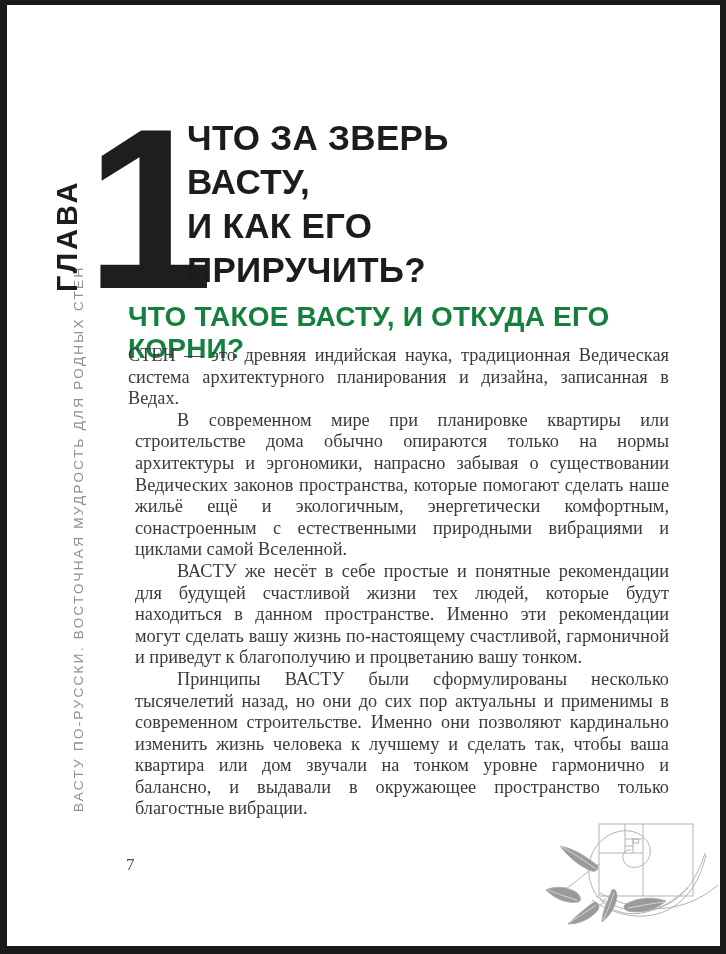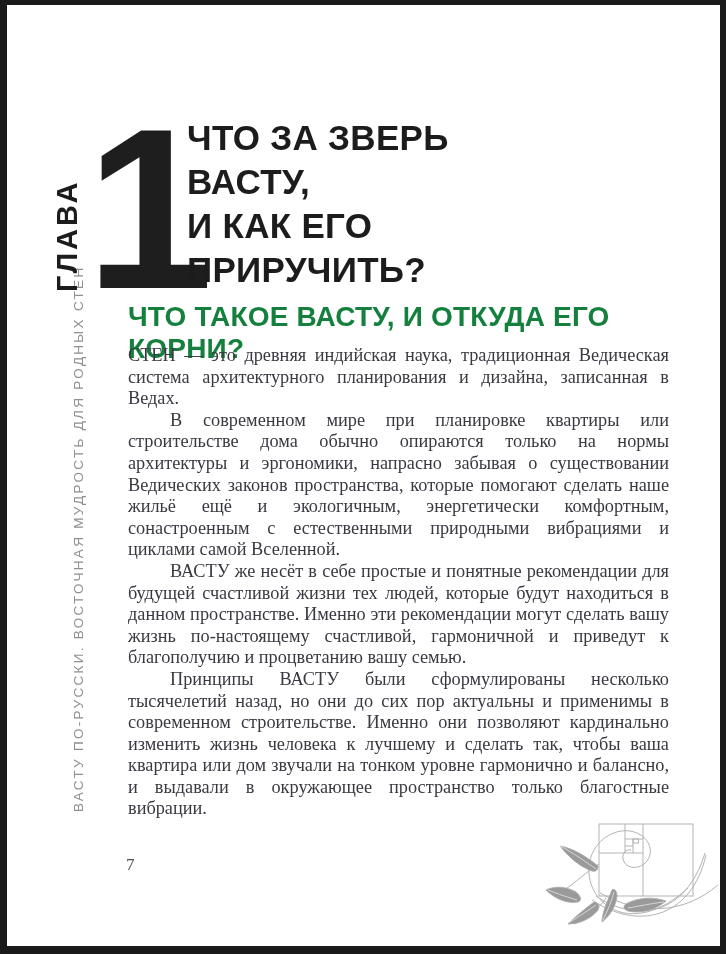--- a/index.html
+++ b/index.html
@@ -39,21 +39,21 @@
     font-size:28px;font-weight:bold;letter-spacing:.2px;color:#15803d;
   }
   
   .body-text{
     position:absolute;left:128px;top:345px;width:541px;
     font-family:"Liberation Serif",serif;font-size:18.3px;line-height:21.6px;
     color:#393941;text-align:justify;
     -webkit-hyphens:auto;hyphens:auto;
   }
   .body-text p{margin:0;}
-  .body-text p.indent{text-indent:42px;}
+  .body-text p.indent{text-indent:42px;margin-left:7px;}
   .page-number{
     position:absolute;left:126px;top:855px;
     font-family:"Liberation Serif",serif;font-size:17px;color:#4e4e55;
   }
   .ornament{position:absolute;left:536px;top:798px;width:190px;height:155px;}
 </style>
 </head>
 <body>
 
 <div class="canvas">
@@ -69,21 +69,21 @@
   <h1 class="chapter-title" style="margin:0">ЧТО ЗА ЗВЕРЬ
 ВАСТУ,
 И КАК ЕГО
 ПРИРУЧИТЬ?</h1>
 
   <h2 class="section-heading" style="margin:0">ЧТО ТАКОЕ ВАСТУ, И ОТКУДА ЕГО КОРНИ?</h2>
 
   <div class="body-text">
     <p>СТЕН — это древняя индийская наука, традиционная Ведическая система архитектурного планирования и дизайна, записанная в Ведах.</p>
     <p class="indent">В современном мире при планировке квартиры или строительстве дома обычно опираются только на нормы архитектуры и эргономики, напрасно забывая о существовании Ведических законов пространства, которые помогают сделать наше жильё ещё и экологичным, энергетически комфортным, сонастроенным с естественными природными вибрациями и циклами самой Вселенной.</p>
-    <p class="indent">ВАСТУ же несёт в себе простые и понятные рекомендации для будущей счастливой жизни тех людей, которые будут находиться в данном пространстве. Именно эти рекомендации могут сделать вашу жизнь по-настоящему счастливой, гармоничной и приведут к благополучию и процветанию вашу семью.</p>
+    <p class="indent">ВАСТУ же несёт в себе простые и понятные рекомендации для будущей счастливой жизни тех людей, которые будут находиться в данном пространстве. Именно эти рекомендации могут сделать вашу жизнь по-настоящему счастливой, гармоничной и приведут к благополучию и процветанию вашу тонком.</p>
     <p class="indent">Принципы ВАСТУ были сформулированы несколько тысячелетий назад, но они до сих пор актуальны и применимы в современном строительстве. Именно они позволяют кардинально изменить жизнь человека к лучшему и сделать так, чтобы ваша квартира или дом звучали на тонком уровне гармонично и балансно, и выдавали в окружающее пространство только благостные вибрации.</p>
   </div>
 
   <div class="page-number">7</div>
 
   <svg class="ornament" viewBox="0 0 190 155" fill="none" stroke="#b3b3b3" stroke-width="1">
 
     <rect x="63" y="26" width="94" height="72"></rect>
     <line x1="107" y1="26" x2="107" y2="98"></line>
     <line x1="63" y1="55" x2="107" y2="55"></line>

